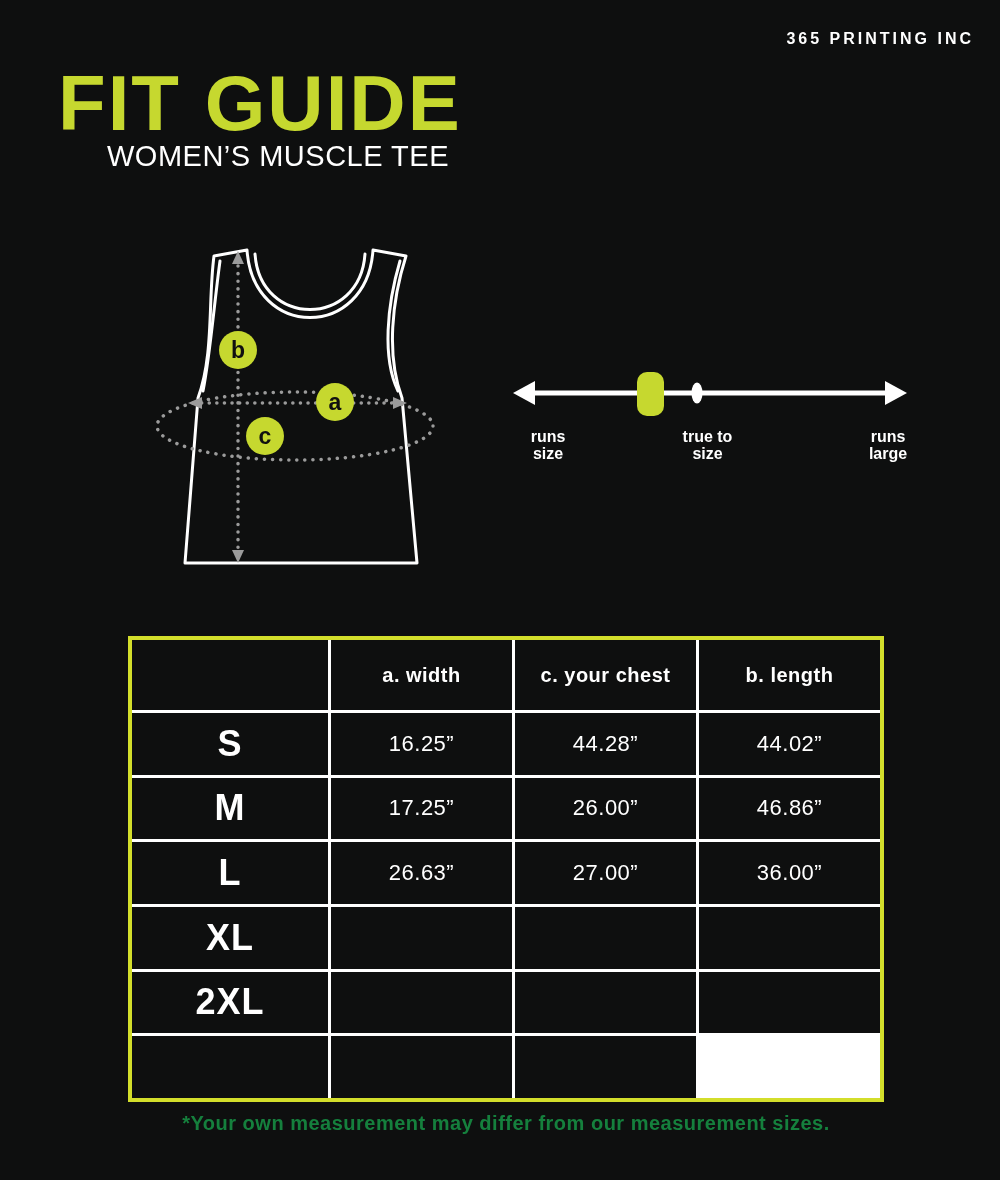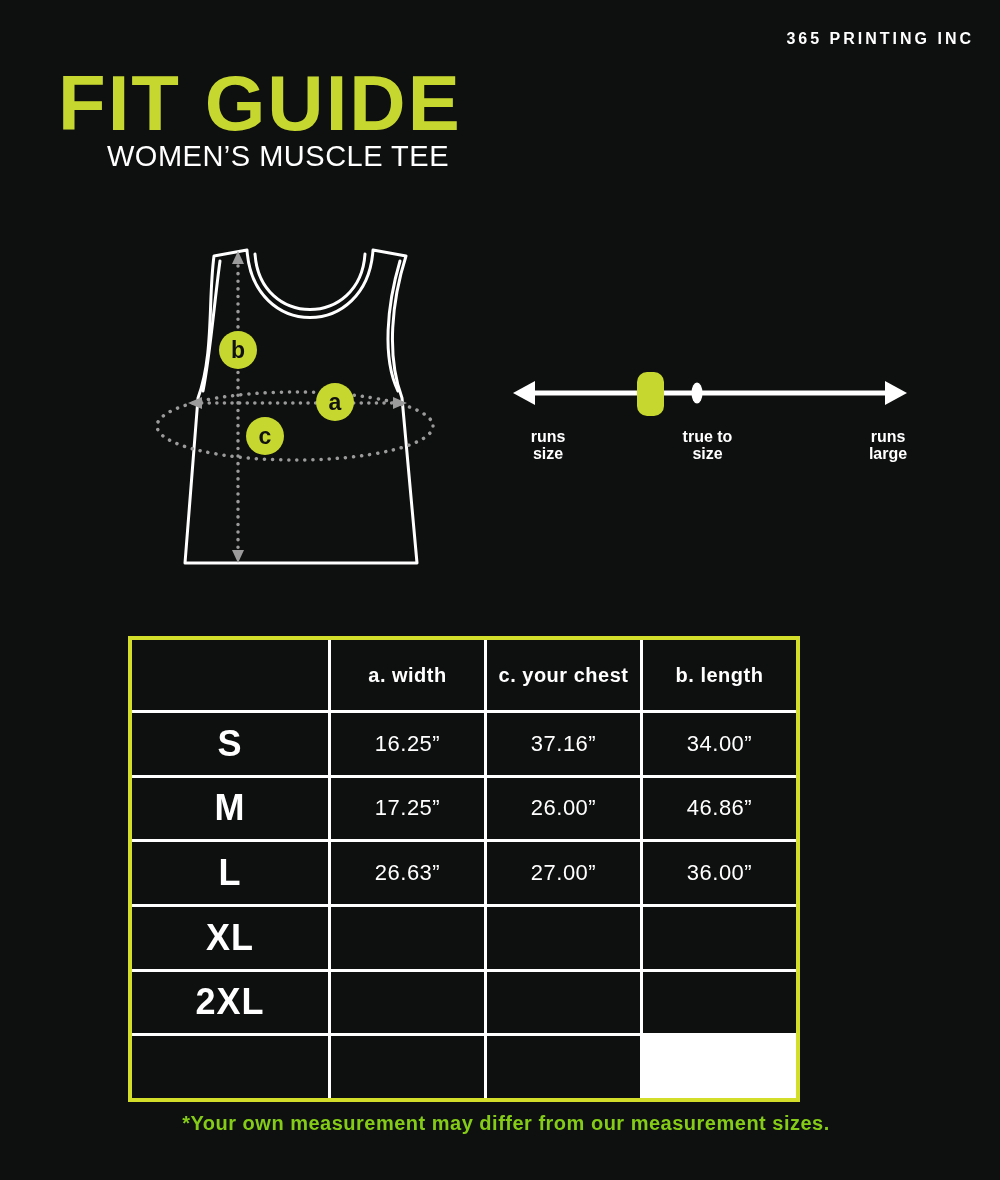--- a/index.html
+++ b/index.html
@@ -38,21 +38,21 @@
     font-size: 16px; font-weight: 800; line-height: 17px;
     text-align: center; color: #ffffff;
   }
   .scale-label.left   { left: 498px; width: 100px; }
   .scale-label.center { left: 650px; width: 115px; }
   .scale-label.right  { left: 838px; width: 100px; }
 
   
   .size-table {
     position: absolute; left: 128px; top: 636px;
-    width: 672px; height: 466px;
+    width: 756px; height: 466px;
     border: 4px solid #d3de2b;
     background: #ef4444;
   }
   .size-grid {
     display: grid; width: 100%; height: 100%;
     grid-template-columns: 196px 1fr 1fr 1fr;
     grid-template-rows: 70px repeat(6, 1fr);
     gap: 3px; background: #ffffff;
   }
   .cell {
@@ -60,21 +60,21 @@
     display: flex; align-items: center; justify-content: center;
     color: #ffffff;
   }
   .cell.header { font-size: 20px; font-weight: 800; letter-spacing: 0.5px; }
   .cell.size   { font-size: 36px; font-weight: 800; letter-spacing: 1px; }
   .cell.value  { font-size: 22px; font-weight: 400; letter-spacing: 0.5px; }
 
   .footnote {
     position: absolute; left: 128px; top: 1112px; width: 756px;
     text-align: center; font-size: 20px; font-weight: 800;
-    letter-spacing: 0.5px; color: #84cc16;
+    letter-spacing: 0.5px; color: #15803d;
   }
 </style>
 </head>
 <body>
 
 <div class="brand">365 PRINTING INC</div>
 <div class="title">FIT GUIDE</div>
 <div class="subtitle">WOMEN’S MUSCLE TEE</div>
 
 <svg class="tank-svg" width="330" height="360" viewBox="0 0 330 360">
@@ -137,22 +137,22 @@
 
 <div class="size-table">
   <div class="size-grid">
     <div class="cell header"></div>
     <div class="cell header">a. width</div>
     <div class="cell header">c. your chest</div>
     <div class="cell header">b. length</div>
 
     <div class="cell size">S</div>
     <div class="cell value">16.25”</div>
-    <div class="cell value">37.16”</div>
-    <div class="cell value">34.00”</div>
+    <div class="cell value">44.28”</div>
+    <div class="cell value">44.02”</div>
 
     <div class="cell size">M</div>
     <div class="cell value">17.25”</div>
     <div class="cell value">26.00”</div>
     <div class="cell value">46.86”</div>
 
     <div class="cell size">L</div>
     <div class="cell value">26.63”</div>
     <div class="cell value">27.00”</div>
     <div class="cell value">36.00”</div>

